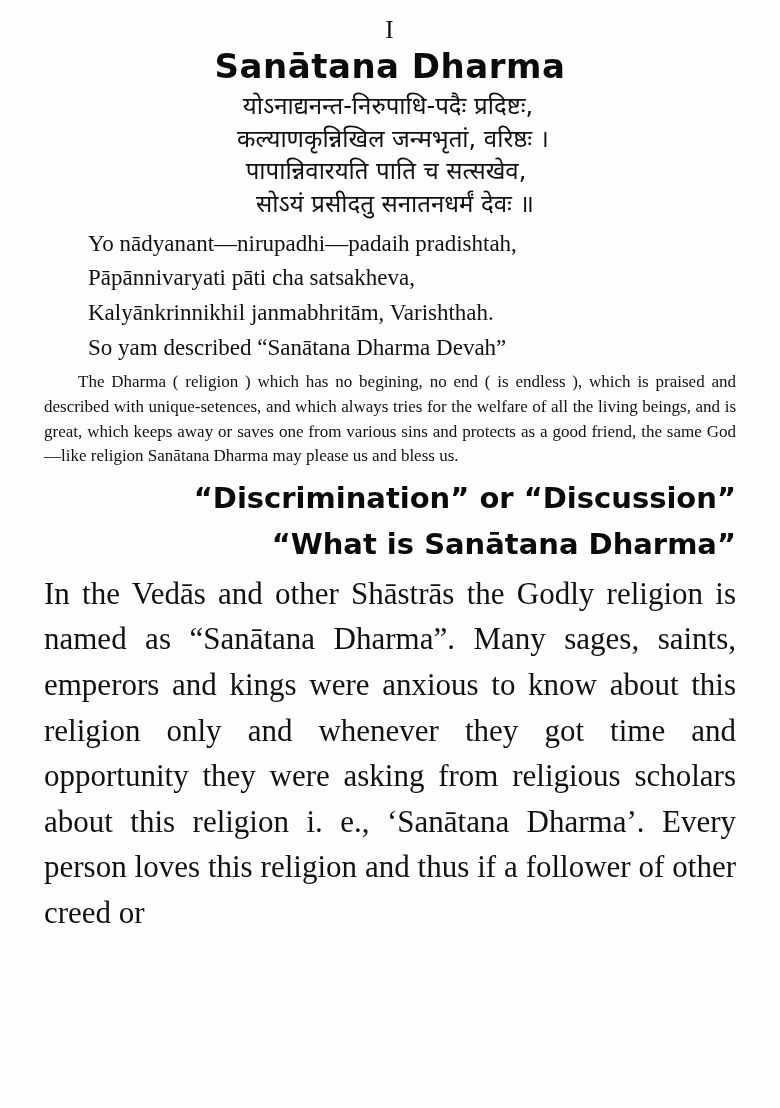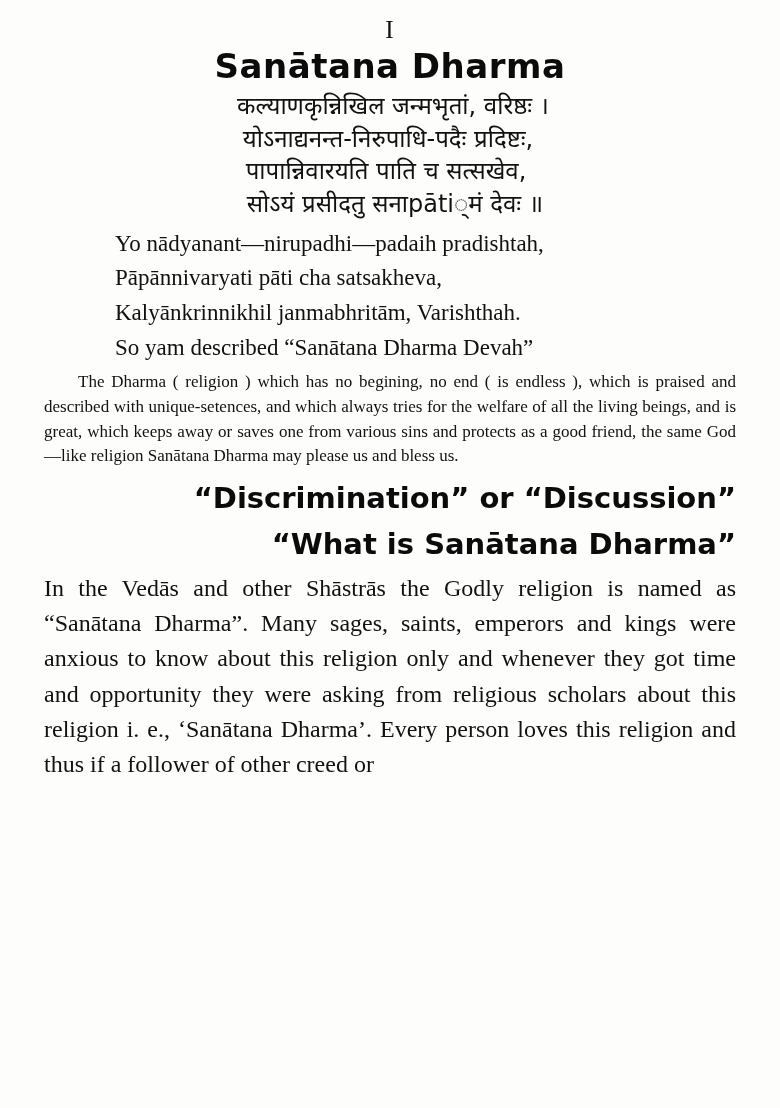--- a/index.html
+++ b/index.html
@@ -59,21 +59,20 @@
   .translit {
     font-size: 23px;
     line-height: 1.52;
     margin: 4px 0 0 0;
     padding-left: 44px;
     color: #111;
   }
   .translit .tl {
     display: block;
     white-space: nowrap;
-    margin-left: 27px;
   }
   .body-para {
     font-size: 17px;
     line-height: 1.45;
     text-align: justify;
     text-justify: inter-word;
     margin: 4px 0 0 0;
     color: #111;
   }
   .body-para .indent {
@@ -84,41 +83,41 @@
     text-align: right;
     font-family: "DejaVu Sans", sans-serif;
     font-weight: 700;
     font-size: 29px;
     margin: 12px 0 0 0;
     color: #0b0b0b;
   }
   .subhead.second {
   }
   .last-para {
-    font-size: 24px;
+    font-size: 31px;
     line-height: 1.47;
     text-align: justify;
     margin: 10px 0 0 0;
     color: #111;
   }
 </style>
 </head>
 <body>
 
 <div class="page">
 
   <div class="chapter-number">I</div>
 
   <h1 class="doc-title">Sanātana Dharma</h1>
 
   <div class="sanskrit-block">
+    <span class="sanskrit-line l1">योऽनाद्यनन्त-निरुपाधि-पदैः प्रदिष्टः,</span>
     <span class="sanskrit-line l2">कल्याणकृन्निखिल जन्मभृतां, वरिष्ठः ।</span>
-    <span class="sanskrit-line l1">योऽनाद्यनन्त-निरुपाधि-पदैः प्रदिष्टः,</span>
     <span class="sanskrit-line l3">पापान्निवारयति पाति च सत्सखेव,</span>
-    <span class="sanskrit-line l4">सोऽयं प्रसीदतु सनाpāti्मं देवः ॥</span>
+    <span class="sanskrit-line l4">सोऽयं प्रसीदतु सनातनधर्मं देवः ॥</span>
   </div>
 
   <div class="translit">
     <span class="tl">Yo nādyanant—nirupadhi—padaih pradishtah,</span>
     <span class="tl">Pāpānnivaryati pāti cha satsakheva,</span>
     <span class="tl">Kalyānkrinnikhil janmabhritām, Varishthah.</span>
     <span class="tl">So yam described “Sanātana Dharma Devah”</span>
   </div>
 
   <p class="body-para"><span class="indent"></span><span>The Dharma ( religion ) which has no begining, no end ( is endless ),  which is praised and described with unique-setences, and which  always tries for the  welfare of all the living beings,  and is great, which keeps away or  saves  one  from various sins and protects as a good friend, the same  God—like religion Sanātana Dharma may please us and bless us.</span></p>

